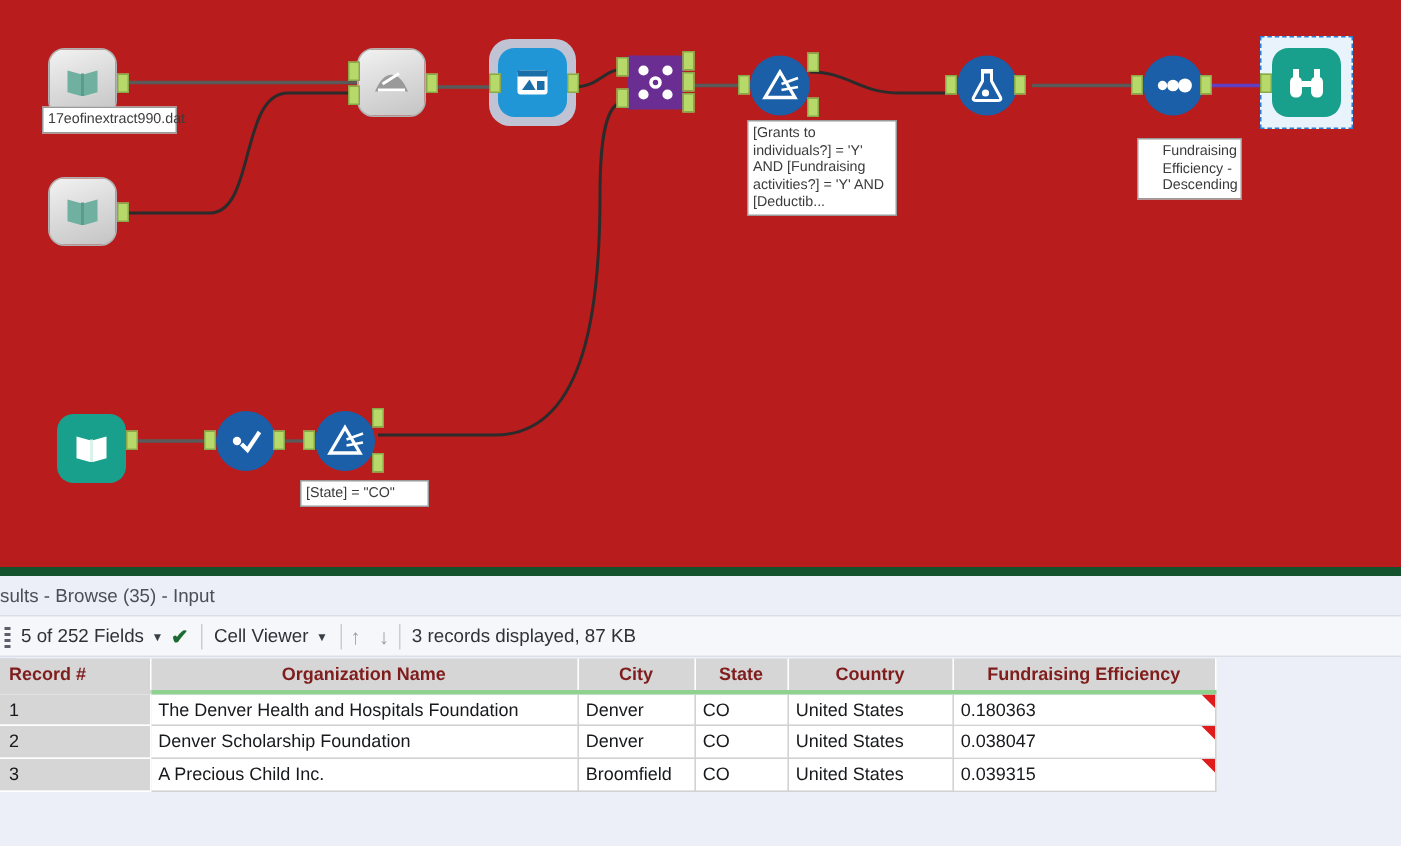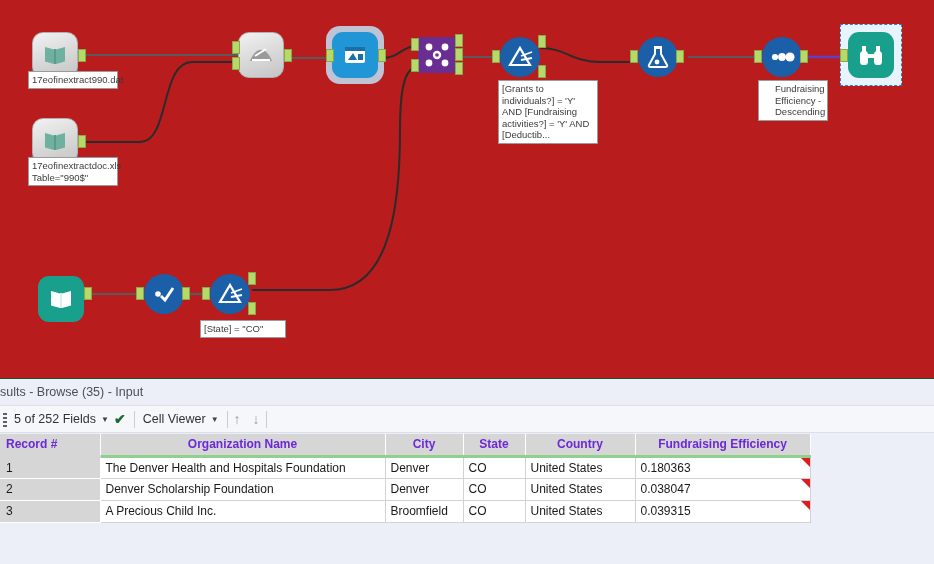--- a/index.html
+++ b/index.html
@@ -74,21 +74,21 @@
     color: #3b3b3b;
     padding: 2px 3px;
     white-space: pre-line;
   }
 
   
   #results {
     position: absolute; left: 0; top: 378px;
     width: 934px; height: 186px;
     background: #eceff7;
-    border-top: 1px solid #14532d;
+    border-top: 6px solid #14532d;
   }
   #res-title {
     height: 26px; line-height: 26px;
     padding-left: 0px;
     font-size: 12.5px; color: #4a4f58;
     background: #eceff7;
   }
   #res-toolbar {
     position: relative;
     height: 28px;
@@ -115,21 +115,21 @@
     width: 934px; height: 98px;
     background: #eceff7;
   }
   table { border-collapse: collapse; font-size: 12px; table-layout: fixed; }
   thead th {
     background: #d6d6d6;
     border-right: 1px solid #ffffff;
     border-bottom: 3px solid #8fd18f;
     height: 22px;
     font-weight: bold;
-    color: #6d28d9;
+    color: #7f1d1d;
     text-align: center;
     padding: 0 4px;
     white-space: nowrap;
   }
   thead th.rec {
     border-bottom: 3px solid #d6d6d6;
     text-align: left; padding-left: 6px;
   }
   tbody td {
     background: #ffffff;
@@ -203,22 +203,20 @@
   <div class="tool" style="left:32px; top:118px;">
     <div class="t-sq grey">
       <svg width="26" height="26" viewBox="0 0 26 26">
         <path d="M3 5 L12 7.5 L12 22 L3 19.5 Z" fill="#6fb0a0"></path>
         <path d="M23 5 L14 7.5 L14 22 L23 19.5 Z" fill="#6fb0a0"></path>
         <rect x="12" y="7" width="2" height="15" fill="#5a9c8c"></rect>
       </svg>
     </div>
     <div class="nub" style="left:46px; top:17px;"></div>
   </div>
-  <div class="anno" style="left:28px; top:157px; width:90px;">17eofinextractdoc.xls
-Table="990$"</div>
 
   <div class="tool" style="left:238px; top:32px;">
     <div class="t-sq grey">
       <svg width="30" height="30" viewBox="0 0 30 30">
         <path d="M4 21 C10 6, 20 6, 26 21 Z" fill="#9a9a9a"></path>
         <path d="M6 20 L24 20" stroke="#ffffff" stroke-width="2"></path>
         <path d="M9 16 L20 9" stroke="#ffffff" stroke-width="2"></path>
       </svg>
     </div>
     <div class="nub" style="left:-6px; top:9px;"></div>
@@ -288,21 +286,21 @@
     <div class="t-ci">
       <svg width="30" height="30" viewBox="0 0 30 30">
         <circle cx="8" cy="15" r="3.1" fill="#ffffff"></circle>
         <circle cx="15" cy="15" r="3.9" fill="#ffffff"></circle>
         <circle cx="23" cy="15" r="4.6" fill="#ffffff"></circle>
       </svg>
     </div>
     <div class="nub" style="left:-8px; top:13px;"></div>
     <div class="nub" style="left:38px; top:13px;"></div>
   </div>
-  <div class="anno" style="left:758px; top:80px; width:70px;padding-left:16px;">Fundraising Efficiency - Descending</div>
+  <div class="anno" style="left:758px; top:92px; width:70px;padding-left:16px;">Fundraising Efficiency - Descending</div>
 
   <div class="tool" style="left:848px; top:32px;">
     <div class="halo-dash"></div>
     <div class="t-sq teal" style="position:relative;">
       <svg width="28" height="28" viewBox="0 0 28 28">
         <rect x="3" y="10" width="8" height="14" rx="3.6" fill="#ffffff"></rect>
         <rect x="17" y="10" width="8" height="14" rx="3.6" fill="#ffffff"></rect>
         <rect x="11" y="13" width="6" height="4" fill="#ffffff"></rect>
         <rect x="5" y="5" width="4" height="6" fill="#ffffff"></rect>
         <rect x="19" y="5" width="4" height="6" fill="#ffffff"></rect>
@@ -362,20 +360,23 @@
     </div>
     <div class="tb-sep"></div>
     <div class="tb-item">
       <span>Cell Viewer</span>
       <span class="caret">▼</span>
     </div>
     <div class="tb-sep"></div>
     <span class="arrow-up">↑</span>
     <span class="arrow-dn">↓</span>
     <div class="tb-sep"></div>
+    <div class="tb-item">
+      <span>3 records displayed, 87 KB</span>
+    </div>
   </div>
 
   <div id="left-sliver"></div>
 
   <div id="tbl-wrap">
     <table>
       <colgroup>
         <col style="width:100px">
           <col style="width:285px">
           <col style="width:78px">

